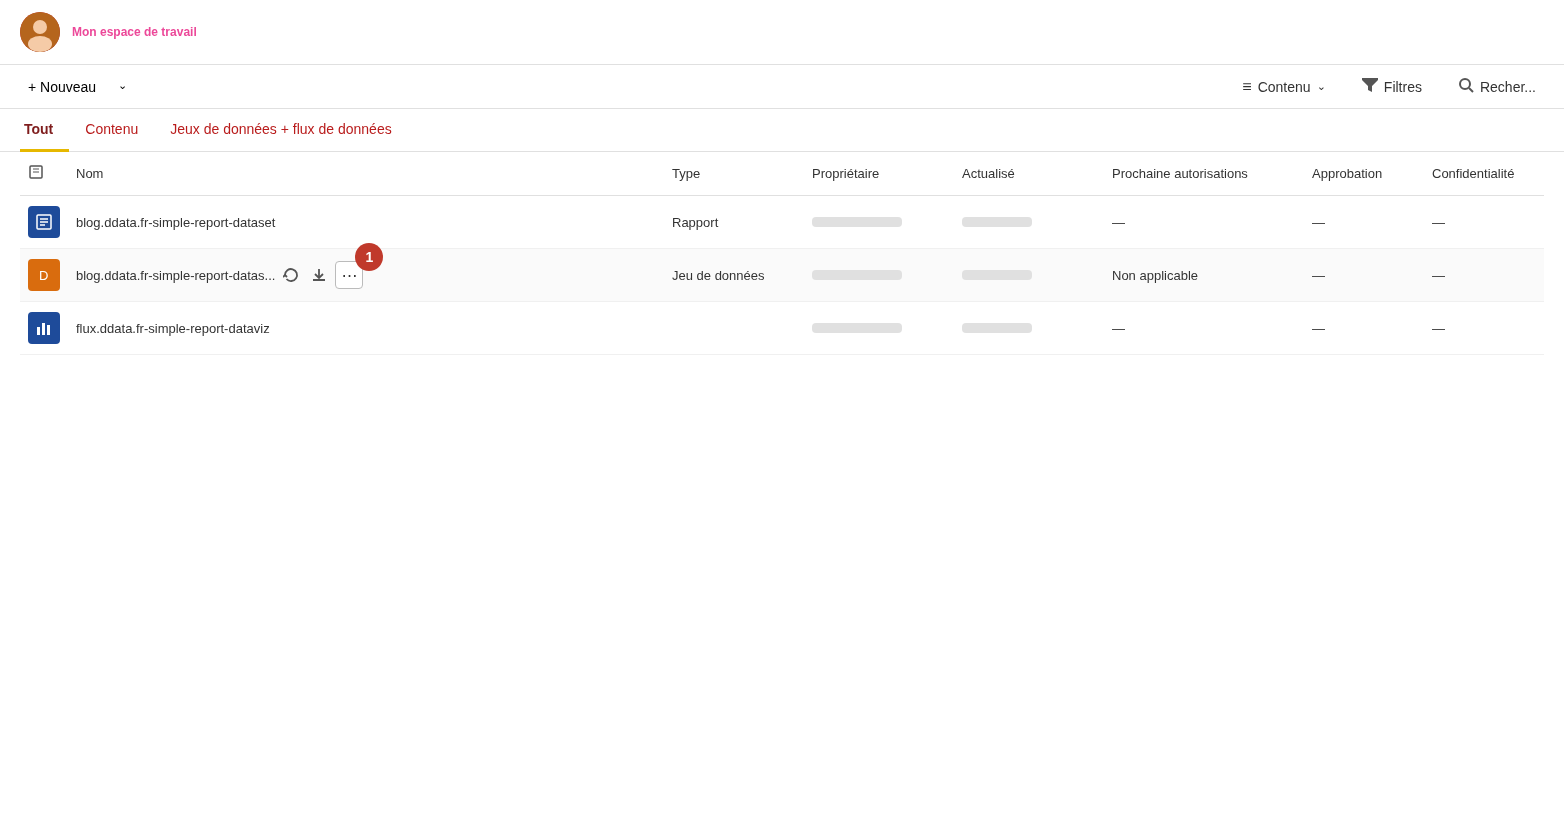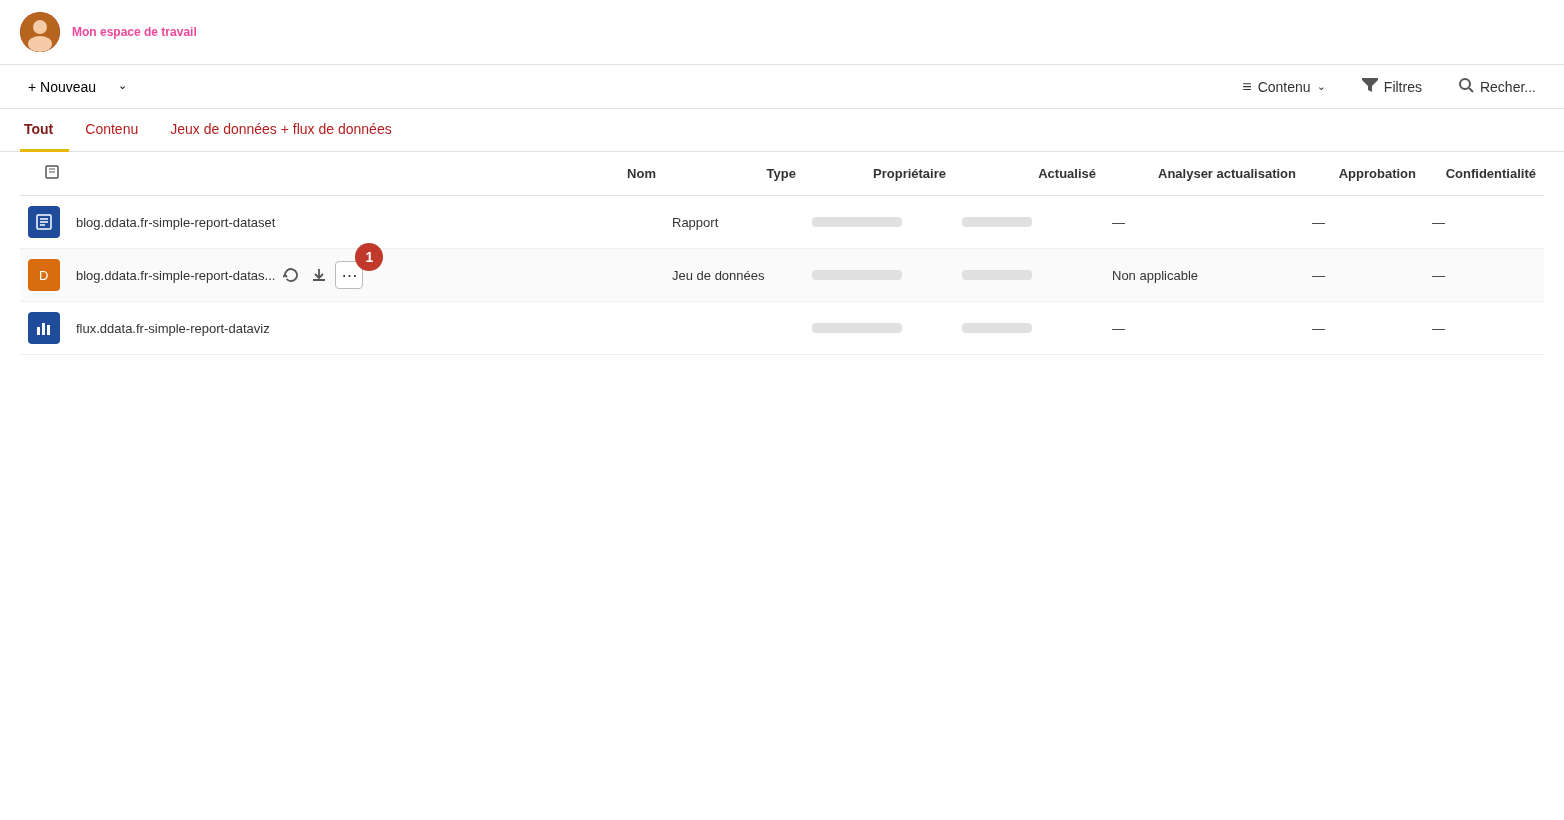--- a/index.html
+++ b/index.html
@@ -71,23 +71,23 @@
     .tab.active {
       color: #7f1d1d;
       border-bottom: 3px solid #e6b800;
       font-weight: 600;
     }
 
     
     .table-container { padding: 0 20px; position: relative; }
     table { width: 100%; border-collapse: collapse; }
     thead th {
-      text-align: right;
+      text-align: left;
       padding: 12px 8px;
-      font-weight: 700;
+      font-weight: 400;
       font-size: 13px;
       color: #333;
       border-bottom: 1px solid #e0e0e0;
       margin-left: 40px;
     }
     tbody tr { border-bottom: 1px solid #f0f0f0; }
     tbody td { padding: 10px 8px; font-size: 13px; vertical-align: middle; }
 
     .icon-badge {
       width: 32px; height: 32px;
@@ -241,21 +241,21 @@
           <svg width="16" height="16" viewBox="0 0 16 16">
               <rect x="2" y="2" width="12" height="12" rx="1" fill="none" stroke="#555" stroke-width="1.5"></rect>
               <line x1="5" y1="5" x2="11" y2="5" stroke="#555" stroke-width="1"></line>
               <line x1="5" y1="8" x2="11" y2="8" stroke="#555" stroke-width="1"></line>
             </svg>
         </th>
         <th class="col-name">Nom</th>
         <th class="col-type">Type</th>
         <th class="col-owner">Propriétaire</th>
         <th class="col-updated">Actualisé</th>
-        <th class="col-next">Analyser actualisation</th>
+        <th class="col-next">Prochaine autorisations</th>
         <th class="col-approval">Approbation</th>
         <th class="col-conf">Confidentialité</th>
       </tr>
     </thead>
     <tbody>
 
       <tr>
         <td class="col-icon">
           <div class="icon-badge icon-report">
             <svg width="18" height="18" viewBox="0 0 18 18">

